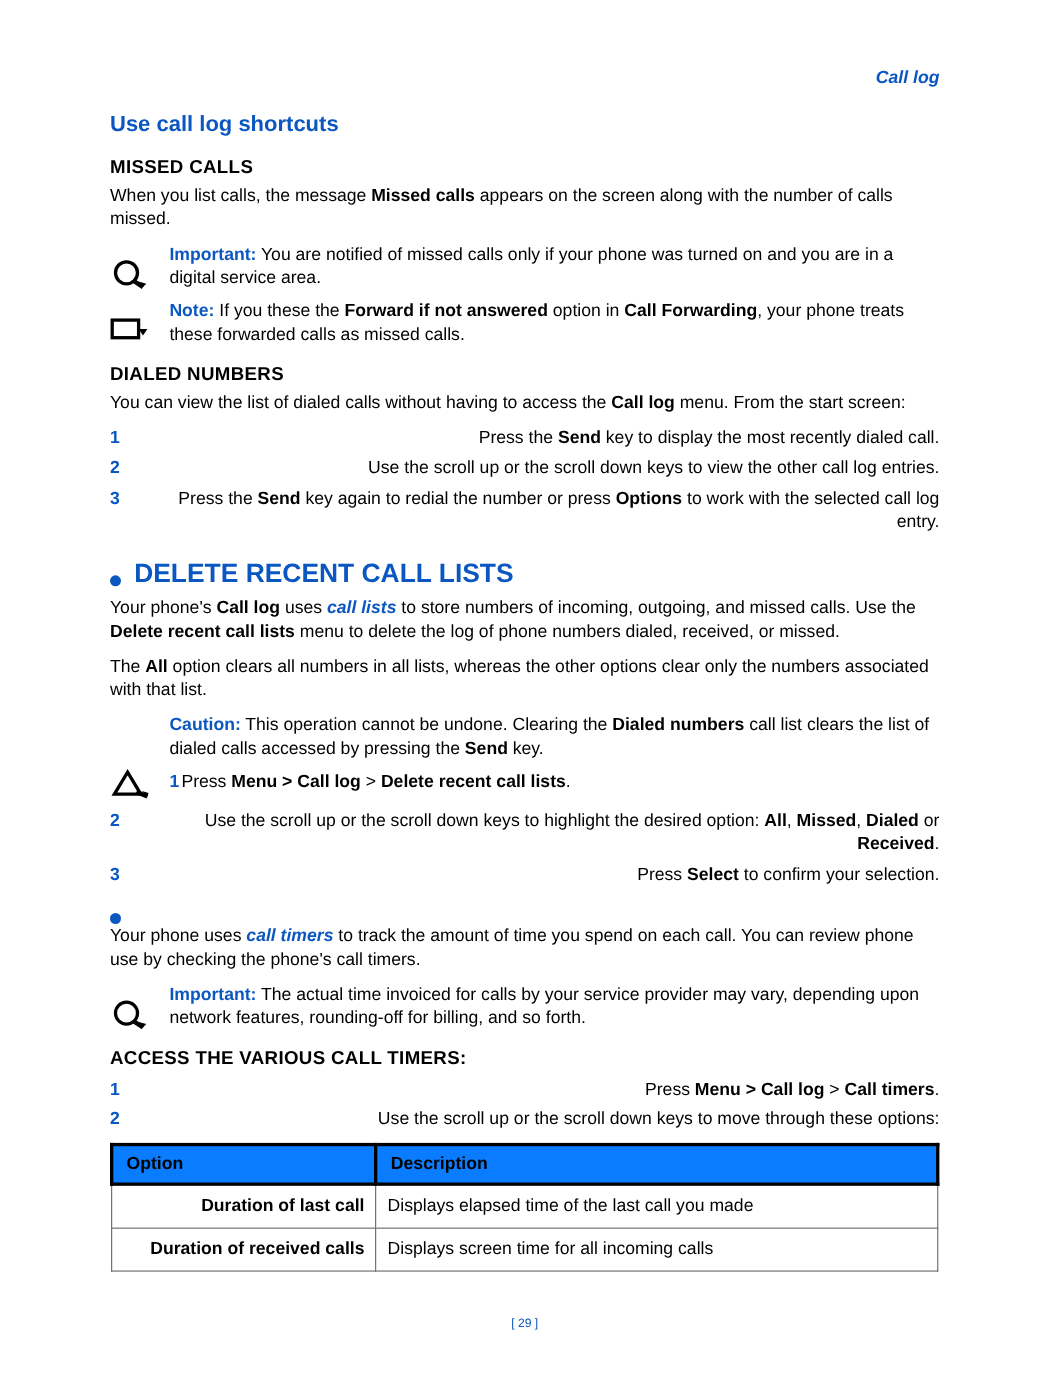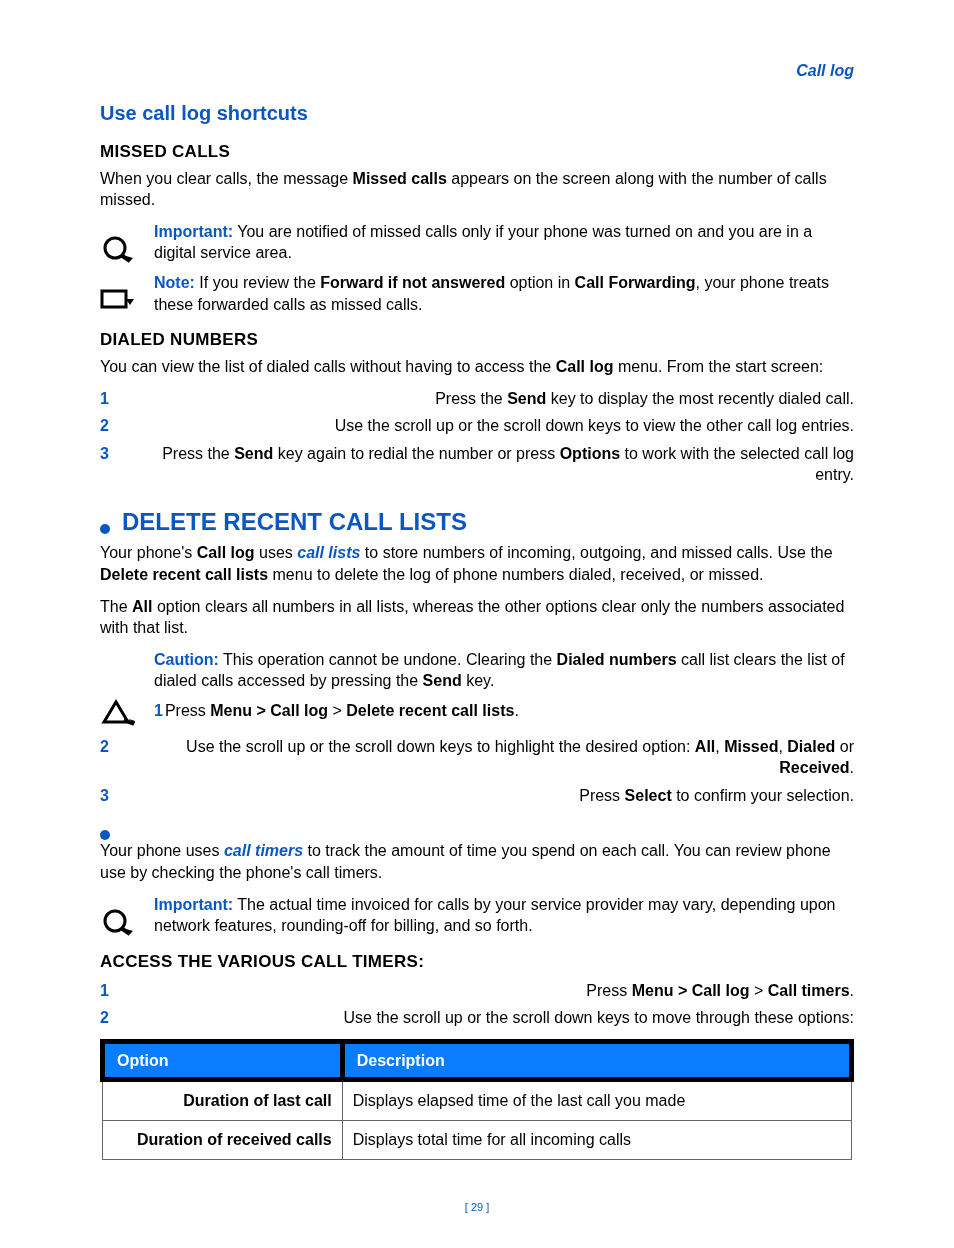--- a/index.html
+++ b/index.html
@@ -90,25 +90,25 @@
     margin: 6px 0 6px 58px;
   }
   .inline-step .num { color: #0a57c2; font-weight: bold; margin-right: 2px; }
   table.opts {
     border-collapse: collapse;
     width: 100%;
     margin-top: 10px;
   }
   table.opts th {
     background: #0a7cff;
-    color: #ffffff;
+    color: #000000;
     text-align: left;
     padding: 6px 12px;
     font-weight: bold;
-    border: 5px solid #000000;
+    border: 3px solid #000000;
   }
   table.opts td {
     border: 1px solid #666;
     padding: 8px 10px;
     vertical-align: top;
   }
   table.opts td.optname { font-weight: bold; width: 32%; text-align: right; }
   .page-num {
     text-align: center;
     color: #0a57c2;
@@ -118,21 +118,21 @@
 </style>
 </head>
 <body>
 
 <div class="top-right-label">Call log</div>
 
 <h1 class="section">Use call log shortcuts</h1>
 
 <h2 class="sub">MISSED CALLS</h2>
 <p>
-  <span>When you clear calls, the message </span><span class="bold">Missed calls</span><span> appears on the screen along with the number of calls missed.</span>
+  <span>When you list calls, the message </span><span class="bold">Missed calls</span><span> appears on the screen along with the number of calls missed.</span>
 </p>
 
 <div class="callout">
   <span class="icon">
     <svg viewBox="0 0 36 30" width="36" height="30">
         <circle cx="15" cy="14" r="10" fill="none" stroke="#000" stroke-width="3"></circle>
         <path d="M21 21 L30 27" stroke="#000" stroke-width="4" fill="none"></path>
         <polygon points="30,27 26,22 33,24" fill="#000"></polygon>
       </svg>
   </span>
@@ -142,21 +142,21 @@
 </div>
 
 <div class="callout">
   <span class="icon">
     <svg viewBox="0 0 36 30" width="36" height="30">
         <rect x="2" y="6" width="24" height="16" fill="none" stroke="#000" stroke-width="3"></rect>
         <polygon points="26,14 34,14 30,20" fill="#000"></polygon>
       </svg>
   </span>
   <div class="callout-body">
-    <span class="callout-label">Note:</span><span> If you review the </span><span class="bold">Forward if not answered</span><span> option in </span><span class="bold">Call Forwarding</span><span>, your phone treats these forwarded calls as missed calls.</span>
+    <span class="callout-label">Note:</span><span> If you these the </span><span class="bold">Forward if not answered</span><span> option in </span><span class="bold">Call Forwarding</span><span>, your phone treats these forwarded calls as missed calls.</span>
   </div>
 </div>
 
 <h2 class="sub">DIALED NUMBERS</h2>
 <p>
   <span>You can view the list of dialed calls without having to access the </span><span class="bold">Call log</span><span> menu. From the start screen:</span>
 </p>
 <ol class="steps">
   <li>
       <span class="num">1</span>
@@ -247,18 +247,18 @@
       <tr>
     <th>Option</th>
     <th>Description</th>
   </tr>
   <tr>
     <td class="optname">Duration of last call</td>
     <td>Displays elapsed time of the last call you made</td>
   </tr>
   <tr>
     <td class="optname">Duration of received calls</td>
-    <td>Displays total time for all incoming calls</td>
+    <td>Displays screen time for all incoming calls</td>
   </tr>
 </tbody>
   </table>
 
 <div class="page-num">[ 29 ]</div>
 
 </body></html>

